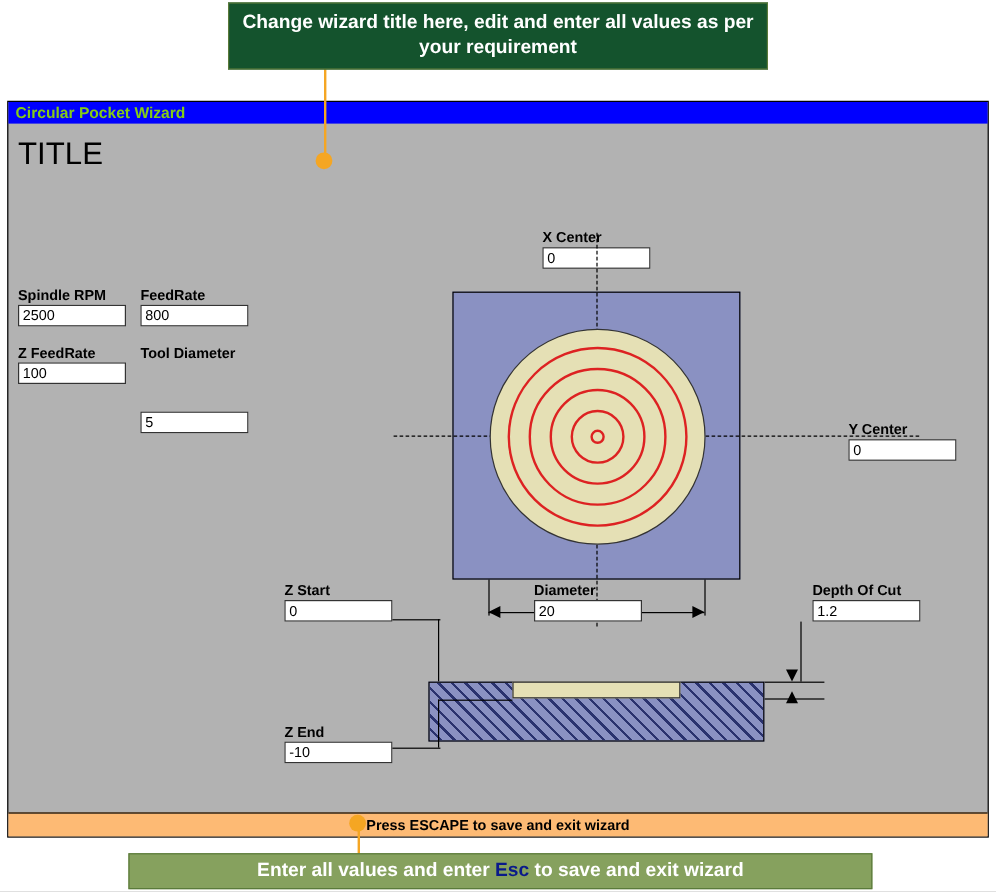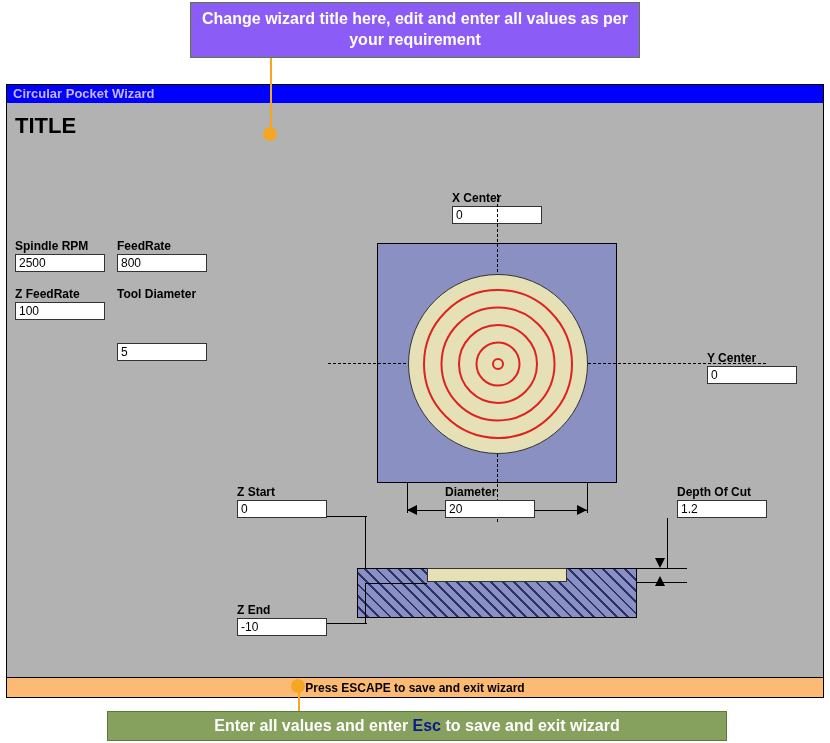--- a/index.html
+++ b/index.html
@@ -9,21 +9,21 @@
     width: 830px;
     height: 743px;
     position: relative;
     overflow: hidden;
   }
   .annotation-top {
     position: absolute;
     top: 2px;
     left: 190px;
     width: 450px;
-    background: #8b5cf6;
+    background: #14532d;
     border: 1px solid #5a7a3a;
     color: #fff;
     font-weight: bold;
     text-align: center;
     padding: 6px 10px;
     font-size: 16px;
     line-height: 1.3;
     z-index: 10;
   }
   .annotation-pointer-top {
@@ -49,42 +49,42 @@
     position: absolute;
     top: 84px;
     left: 6px;
     width: 818px;
     height: 614px;
     border: 1px solid #000;
     background: #b2b2b2;
   }
   .titlebar {
     background: #0000ff;
-    color: #c4b5fd;
+    color: #84cc16;
     font-weight: bold;
     font-size: 13px;
     padding: 2px 6px;
     height: 18px;
     line-height: 14px;
   }
   .content {
     position: relative;
     width: 100%;
     height: calc(100% - 18px);
   }
   .title-row {
     position: absolute;
     top: 10px;
     left: 8px;
     display: flex;
     align-items: center;
   }
   .big-title-label {
-    font-size: 22px;
-    font-weight: bold;
+    font-size: 26px;
+    font-weight: normal;
     font-family: Arial, sans-serif;
     margin-right: 24px;
   }
   .title-input {
     width: 200px;
     height: 36px;
     font-size: 22px;
     padding: 2px 6px;
     background: #e8e8d8;
     border: 1px solid #555;

